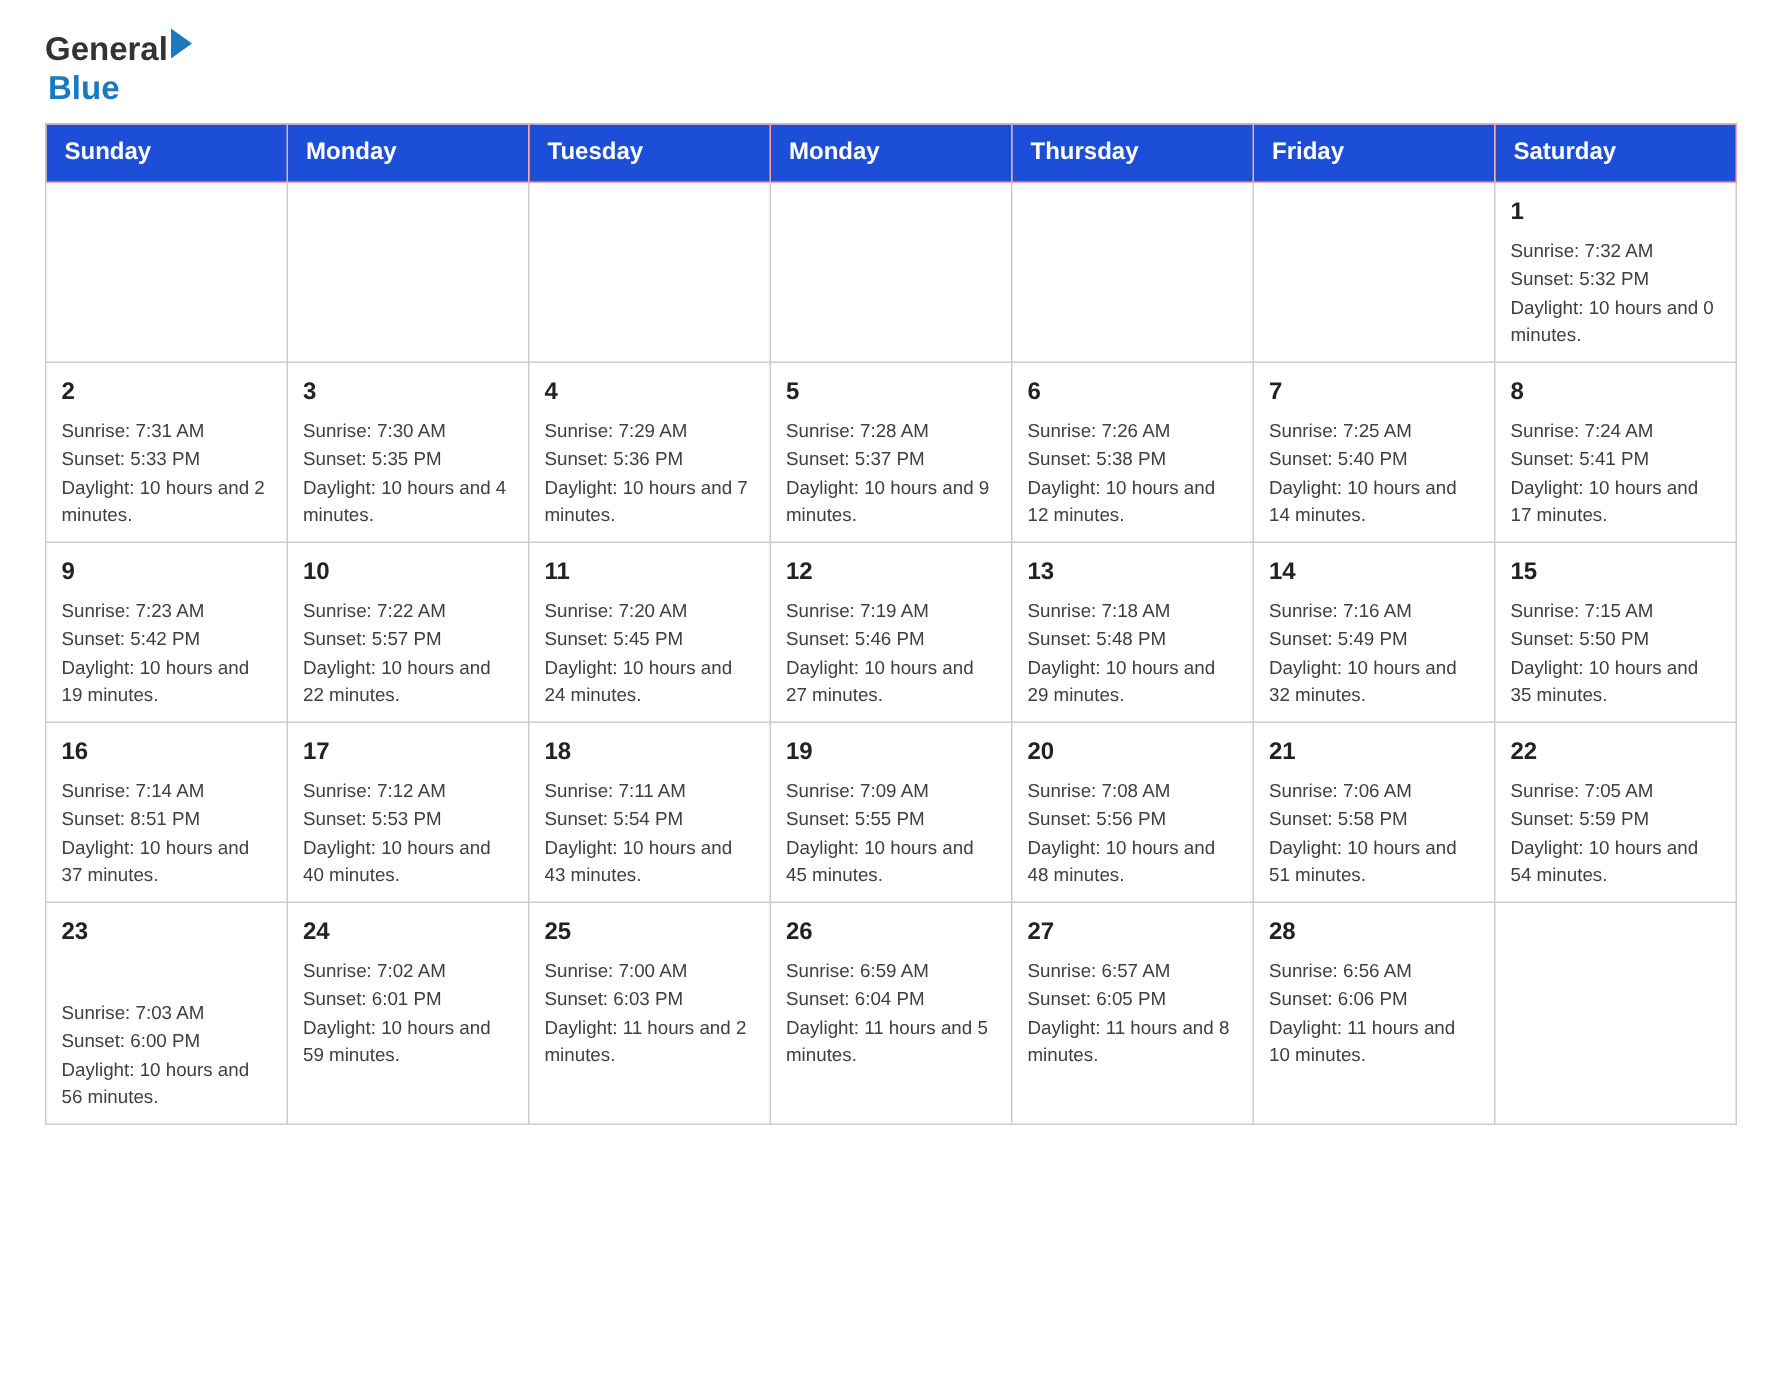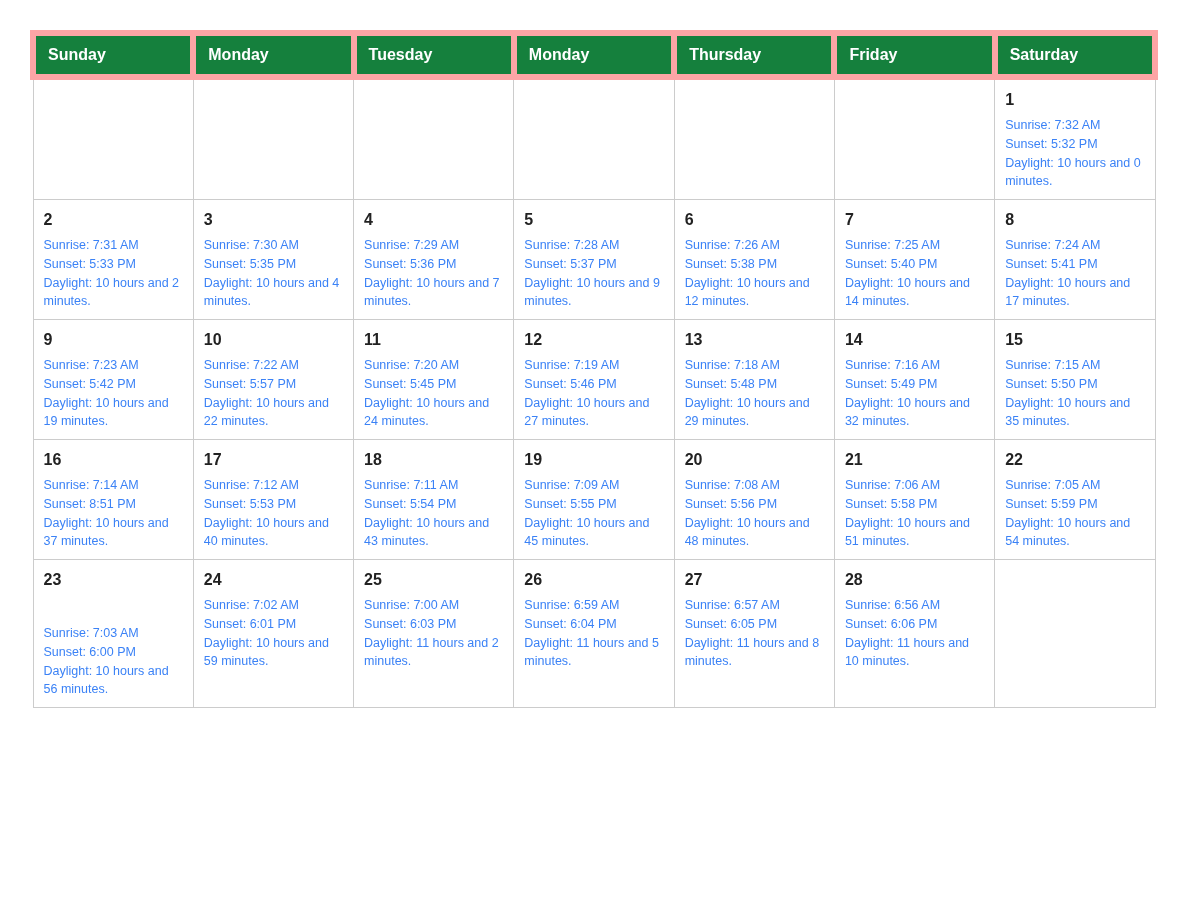--- a/index.html
+++ b/index.html
@@ -61,61 +61,70 @@
       font-size: 20px;
       color: #555;
       margin-top: 4px;
     }
     .calendar {
       width: 100%;
       border-collapse: collapse;
       border: 1px solid #ccc;
     }
     .calendar th {
-      background-color: #15803d;
+      background-color: #1d4ed8;
       color: #fff;
       font-size: 16px;
       font-weight: bold;
       padding: 10px 12px;
       text-align: left;
-      border: 6px solid #fca5a5;
+      border: 1px solid #fca5a5;
     }
     .calendar td {
       vertical-align: top;
       border: 1px solid #ccc;
       padding: 8px 10px;
       width: calc(100% / 7);
       height: 110px;
       font-size: 13px;
       color: #333;
       line-height: 1.5;
     }
     .day-num {
       font-size: 16px;
       font-weight: bold;
       color: #222;
       display: block;
       margin-bottom: 4px;
     }
     .day-info {
       font-size: 12.5px;
-      color: #3b82f6;
+      color: #404040;
       line-height: 1.5;
     }
     .empty-cell {
       background: #fff;
     }
     tr:first-child td {
       border-top: none;
     }
   </style>
 </head>
 <body>
 
 <div class="header">
+  <div class="logo-wrapper">
+    <div class="logo-line1">
+      <span class="logo-text-general">General</span>
+      <div class="logo-arrow"></div>
+    </div>
+    <div class="logo-line2">
+      <span class="logo-text-blue">Blue</span>
+    </div>
+  </div>
 </div>
 
 <table class="calendar">
   <thead>
     <tr>
       <th>Sunday</th>
       <th>Monday</th>
       <th>Tuesday</th>
       <th>Monday</th>
       <th>Thursday</th>

